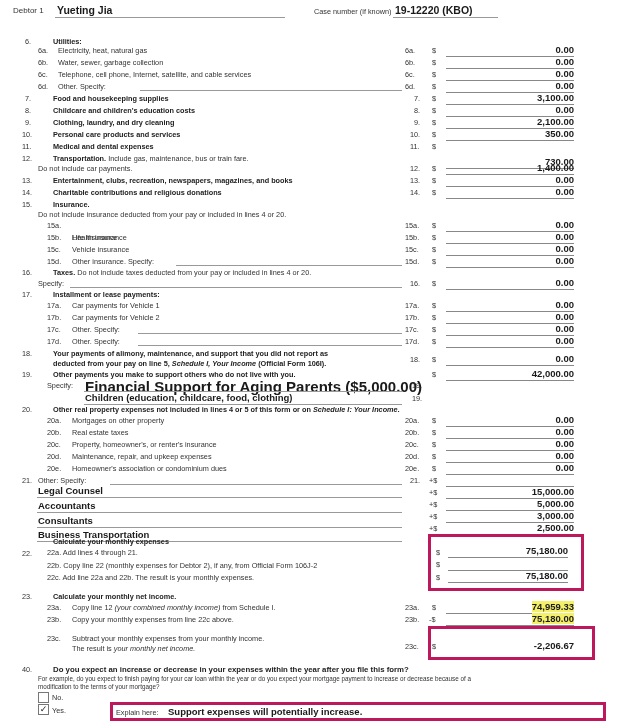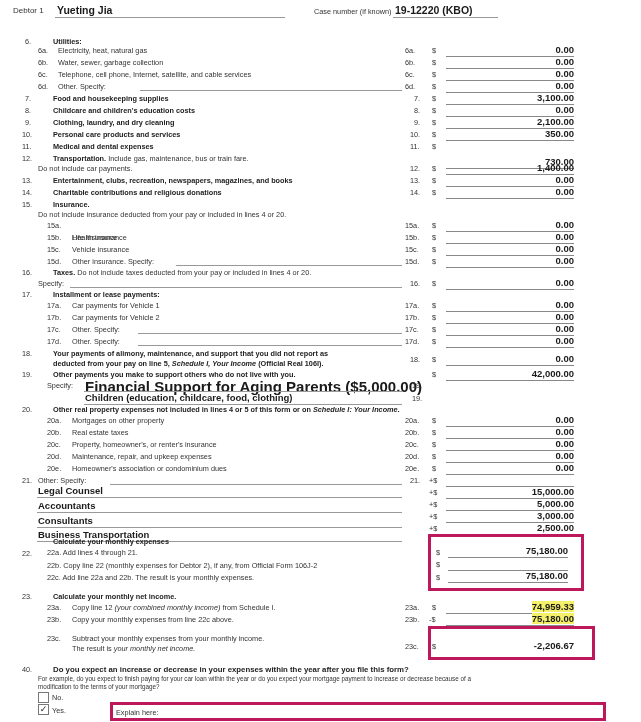--- a/index.html
+++ b/index.html
@@ -193,21 +193,21 @@
   <div class="abs t" style="left:72px;top:337px;">Other. Specify:</div>
   <div class="uline" style="left:138px;top:345px;width:264px;"></div>
   <div class="lbl" style="top:337px;">17d.</div>
   <div class="dol" style="top:337px;">$</div>
   <div class="val" style="top:335px;">0.00</div>
 </div>
 
 <div>
   <div class="abs t" style="left:22px;top:349px;">18.</div>
   <div class="abs t b" style="left:38px;top:349px;">Your payments of alimony, maintenance, and support that you did not report as</div>
-  <div class="abs t b" style="left:38px;top:359px;"><span>deducted from your pay on line 5, </span><span class="it">Schedule I, Your Income</span><span> (Official Real 106I).</span></div>
+  <div class="abs t b" style="left:38px;top:359px;"><span>deducted from your pay on line 5, </span><span class="it">Schedule I, Your Income</span><span> (Official Form 106I).</span></div>
   <div class="lbl" style="top:355px;left:410px;">18.</div>
   <div class="dol" style="top:355px;">$</div>
   <div class="val" style="top:353px;">0.00</div>
 </div>
 
 <div>
   <div class="abs t" style="left:22px;top:370px;">19.</div>
   <div class="abs t b" style="left:38px;top:370px;">Other payments you make to support others who do not live with you.</div>
   <div class="dol" style="top:370px;">$</div>
   <div class="val" style="top:368px;">42,000.00</div>
@@ -340,13 +340,14 @@
 <div>
   <div class="chk" style="left:38px;top:692px;"></div>
   <div class="abs t" style="left:52px;top:693px;">No.</div>
 </div>
 <div>
   <div class="chk" style="left:38px;top:704px;"><span>✓</span></div>
   <div class="abs t" style="left:52px;top:706px;">Yes.</div>
 </div>
 <div class="box" style="left:110px;top:702px;width:490px;height:13px;">
   <span class="abs t" style="left:3px;top:3px;">Explain here:</span>
+  <span class="abs" style="left:55px;top:1px;font-size:9.5px;font-weight:bold;color:#1a1a1a;white-space:nowrap;">Support expenses will potentially increase.</span>
 </div>
 
 </body></html>

